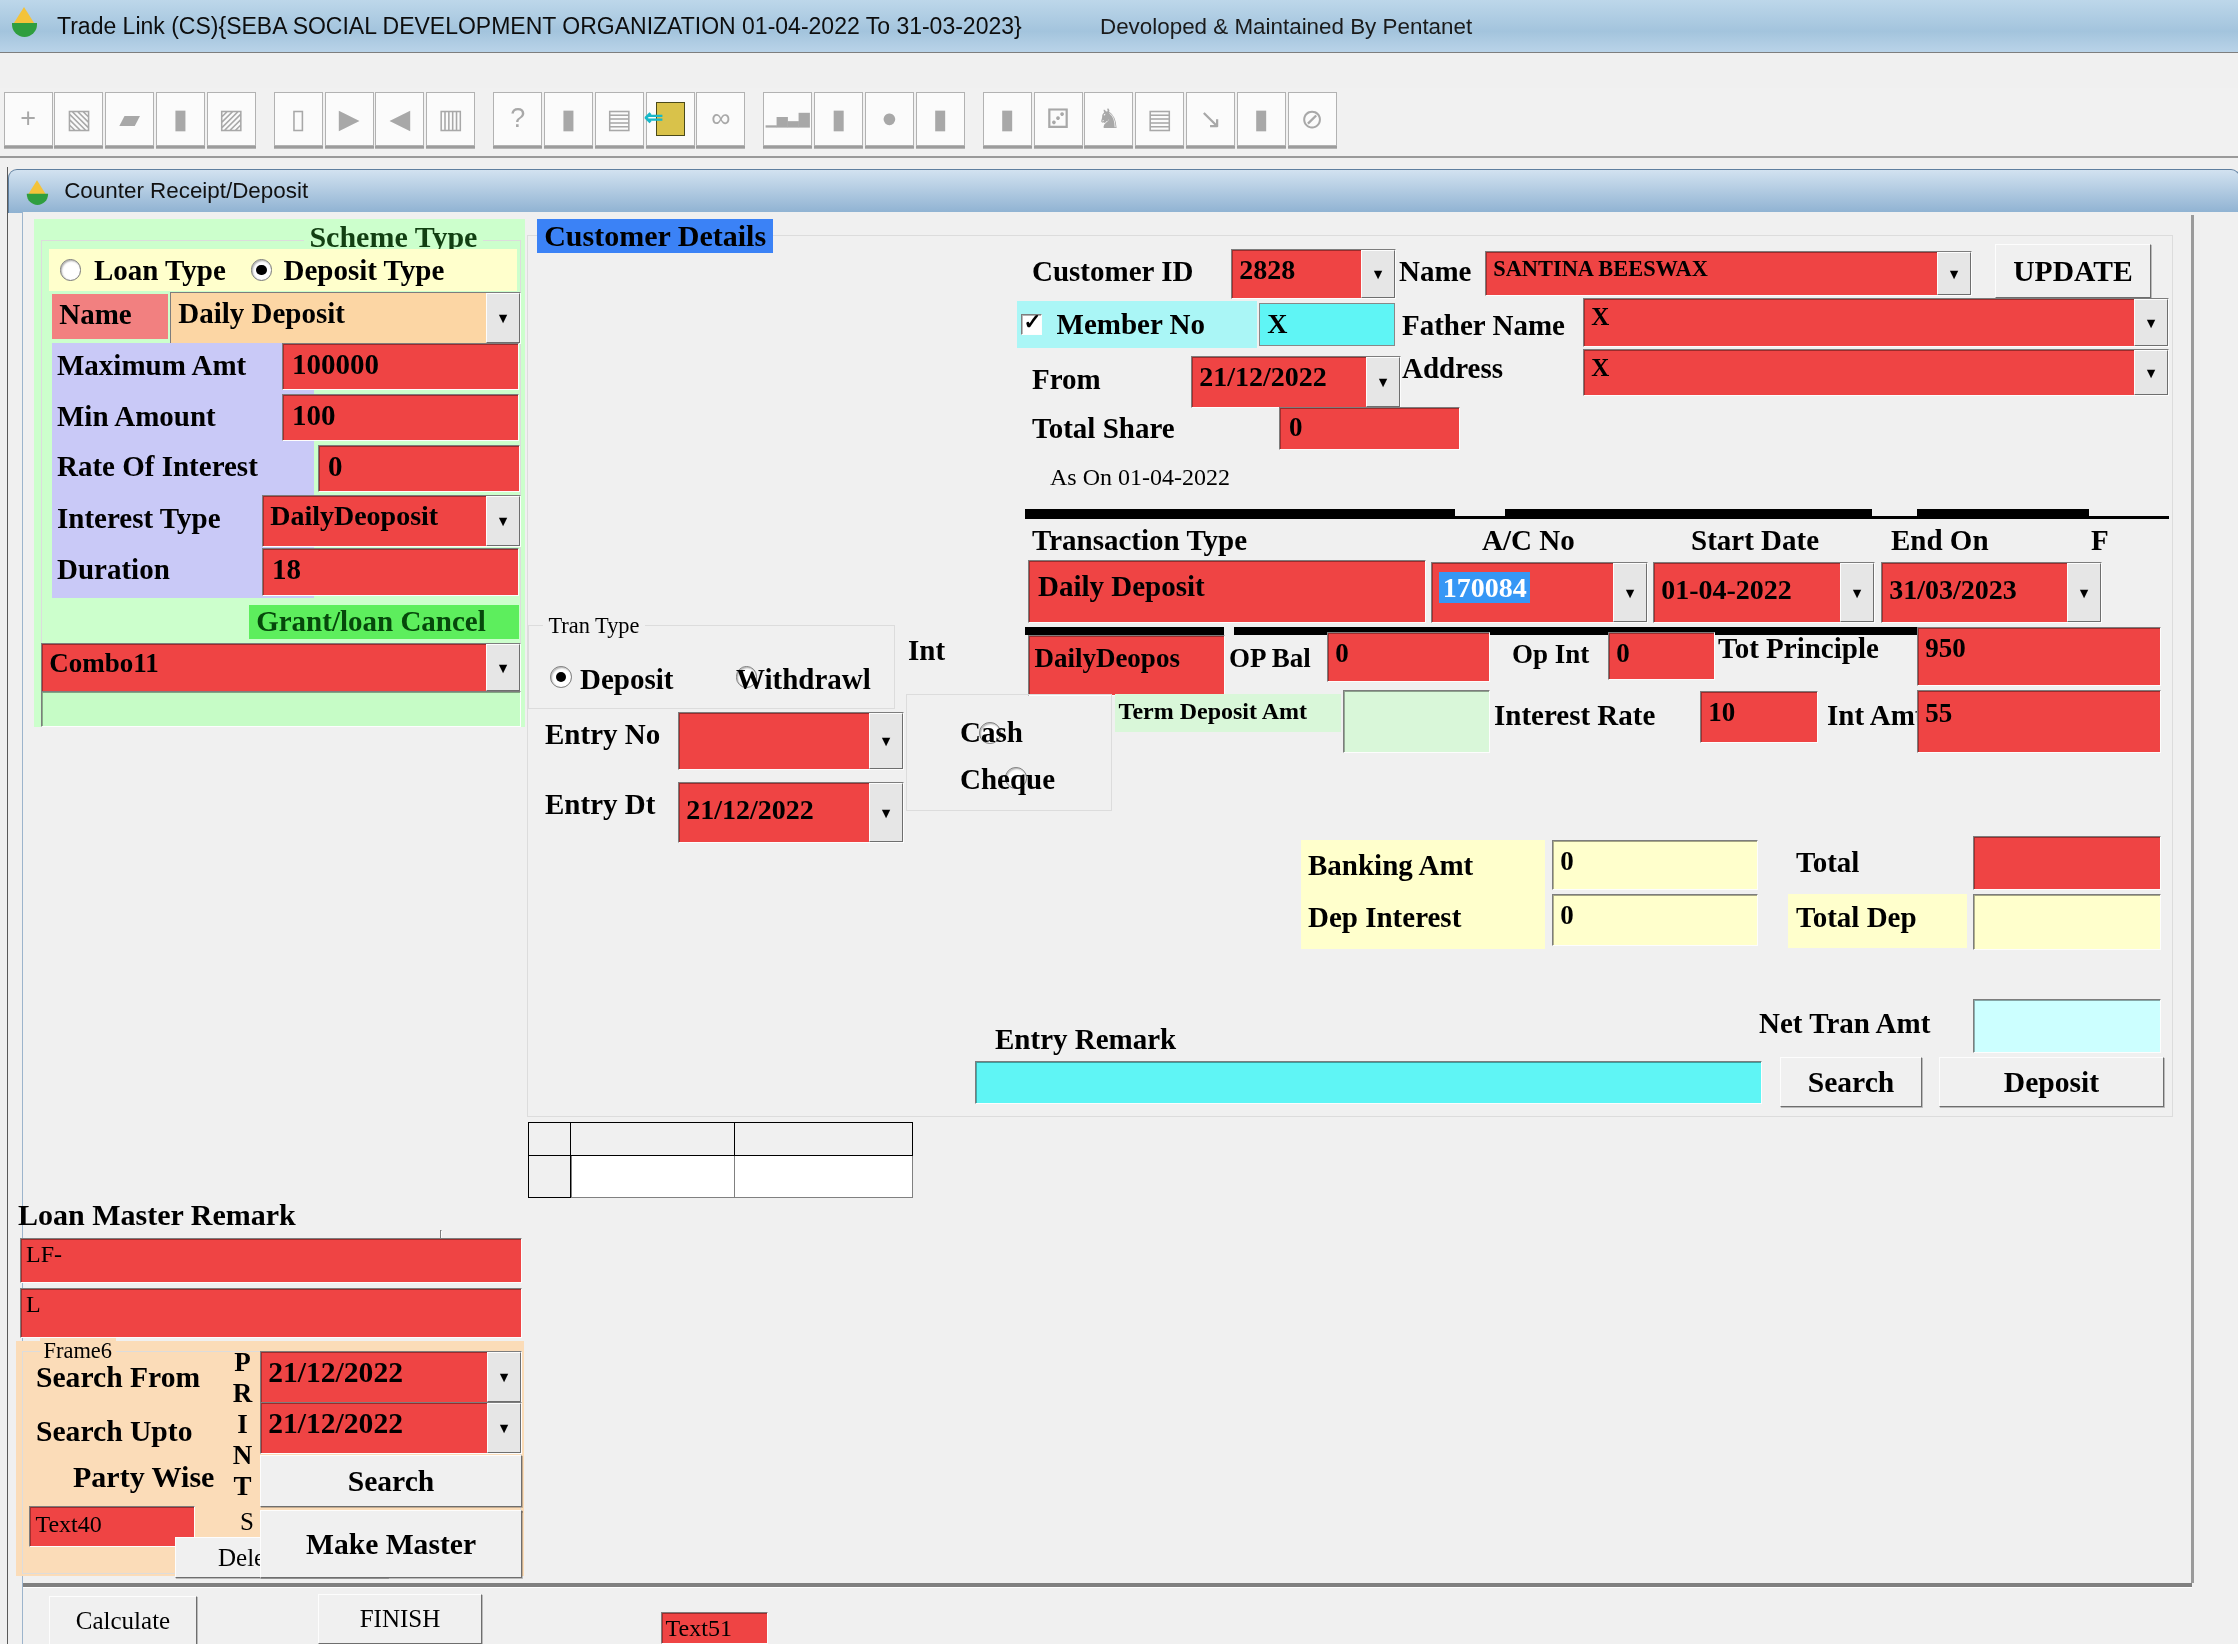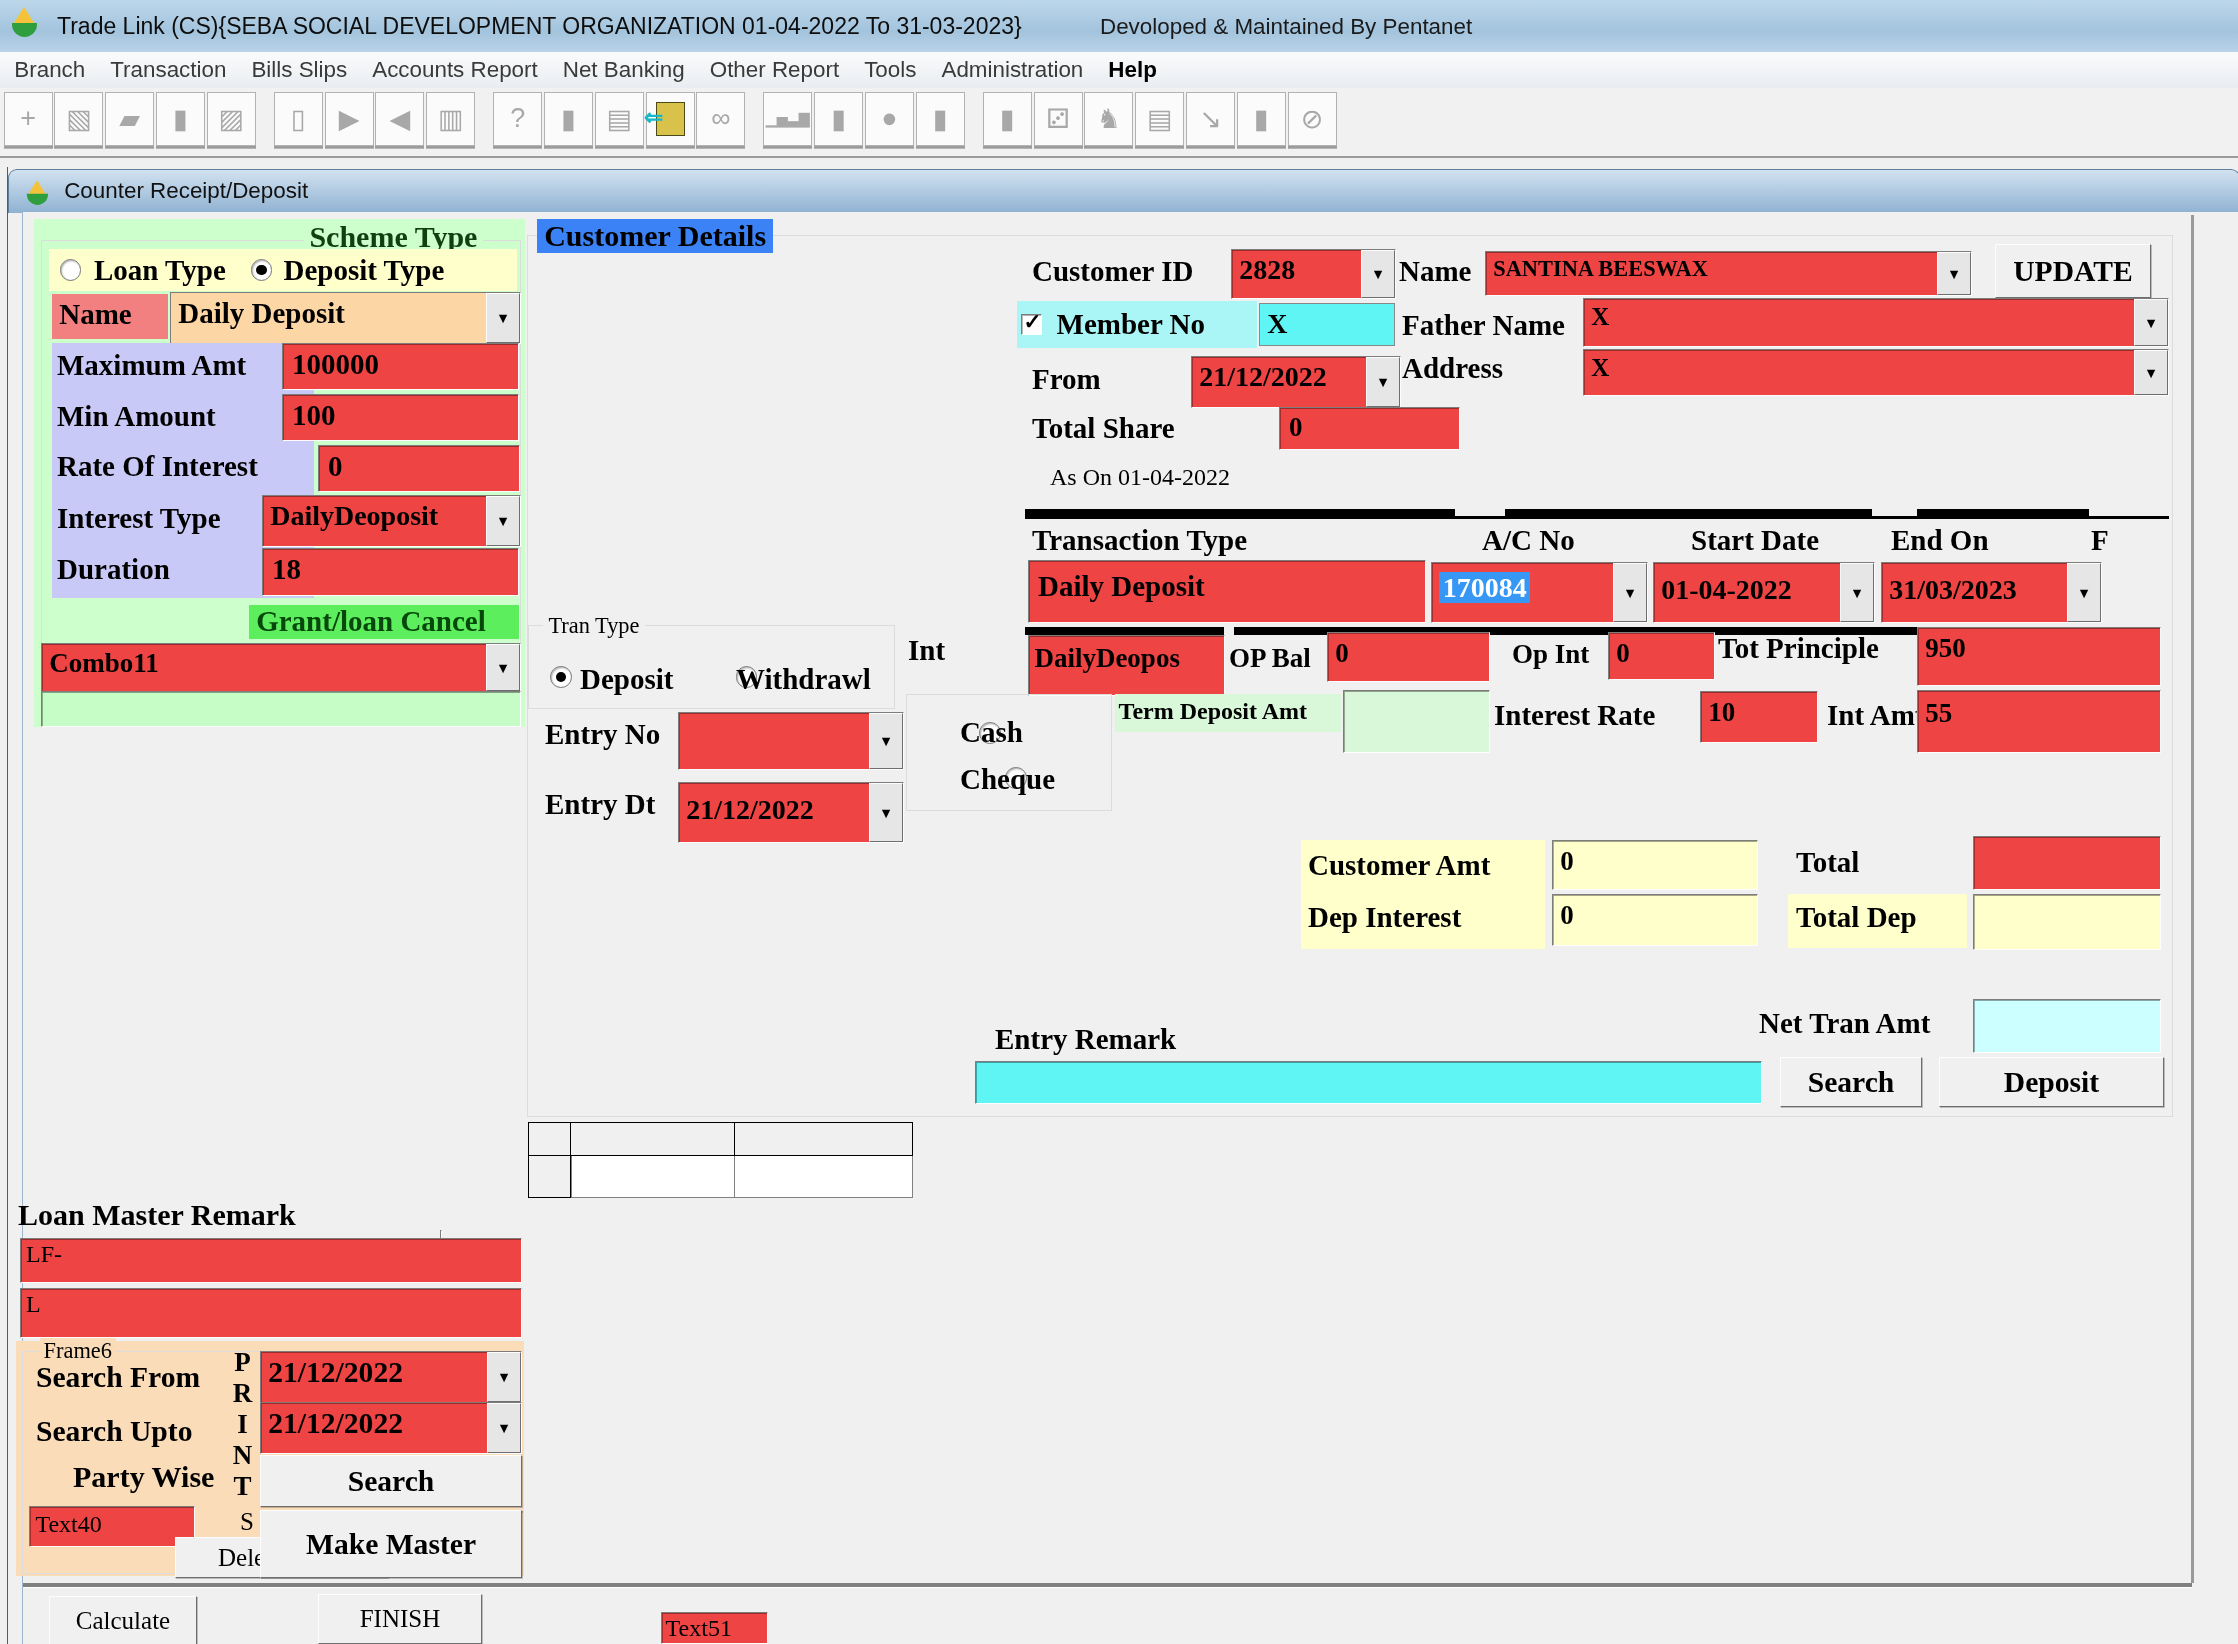--- a/index.html
+++ b/index.html
@@ -39,31 +39,20 @@
   <div class="abs titlebar" style="left:0;top:0;width:2239px;height:52px;">
     <div class="logo abs" style="left:9px;top:7.2px;">
         <div class="tri"></div>
         <div class="leaf"></div>
       </div>
     <div class="abs" style="left:57px;top:12.5px;font-size:23px;color:#0d0d0d;">Trade Link (CS){SEBA SOCIAL DEVELOPMENT ORGANIZATION 01-04-2022 To 31-03-2023}</div>
     <div class="abs" style="left:1100px;top:14.3px;font-size:22.4px;color:#1a1a1a;">Devoloped &amp; Maintained  By  Pentanet</div>
   </div>
 
   
-  <div class="abs menubar" style="left:0;top:52px;width:2225px;height:36px;">
-    <span>Branch</span>
-    <span>Transaction</span>
-    <span>Bills Slips</span>
-    <span>Accounts Report</span>
-    <span>Net Banking</span>
-    <span>Other Report</span>
-    <span>Tools</span>
-    <span>Administration</span>
-    <span style="color:#000;font-weight:bold;">Help</span>
-  </div>
 
   
   <div class="abs" style="left:0;top:88px;width:2239px;height:70px;background:#f1f1f1;border-bottom:2.7px solid #9a9a9a;display:flex;align-items:flex-start;padding:3.6px 0 0 3.6px;box-sizing:border-box;">
     <div class="tbtn">
         <span>+</span>
       </div>
     <div class="tbtn">
         <span>▧</span>
       </div>
     <div class="tbtn">
@@ -301,21 +290,21 @@
   </div>
 
   <div class="abs etched" style="left:906px;top:694px;width:204px;height:115px;"></div>
   <span class="radio abs" style="left:926px;top:722px;"></span>
   <span class="abs ser" style="left:960px;top:716px;font-size:29px;">Cash</span>
   <span class="radio abs" style="left:926px;top:767px;"></span>
   <span class="abs ser" style="left:960px;top:763px;font-size:29px;">Cheque</span>
 
   
   <div class="abs" style="left:1301px;top:840px;width:244px;height:109px;background:#ffffcc;"></div>
-  <div class="abs ser" style="left:1308px;top:849px;font-size:29px;">Customer Amt</div>
+  <div class="abs ser" style="left:1308px;top:849px;font-size:29px;">Banking Amt</div>
   <div class="abs sunken ser" style="left:1552px;top:840px;width:206px;height:50px;background:#ffffcc;font-size:27px;padding:5.4px 0 0 7.2px;box-sizing:border-box;">0</div>
   <div class="abs ser" style="left:1308px;top:901px;font-size:29px;">Dep Interest</div>
   <div class="abs sunken ser" style="left:1552px;top:894px;width:206px;height:52px;background:#ffffcc;font-size:27px;padding:5.4px 0 0 7.2px;box-sizing:border-box;">0</div>
 
   <div class="abs ser" style="left:1796px;top:846px;font-size:29px;">Total</div>
   <div class="abs sunken ser" style="left:1973px;top:836px;width:186px;height:52px;font-size:27px;"></div>
   <div class="abs" style="left:1788px;top:894px;width:179px;height:54px;background:#ffffcc;"></div>
   <div class="abs ser" style="left:1796px;top:901px;font-size:29px;">Total Dep</div>
   <div class="abs sunken ser" style="left:1973px;top:894px;width:186px;height:54px;background:#ffffcc;font-size:27px;"></div>
 

